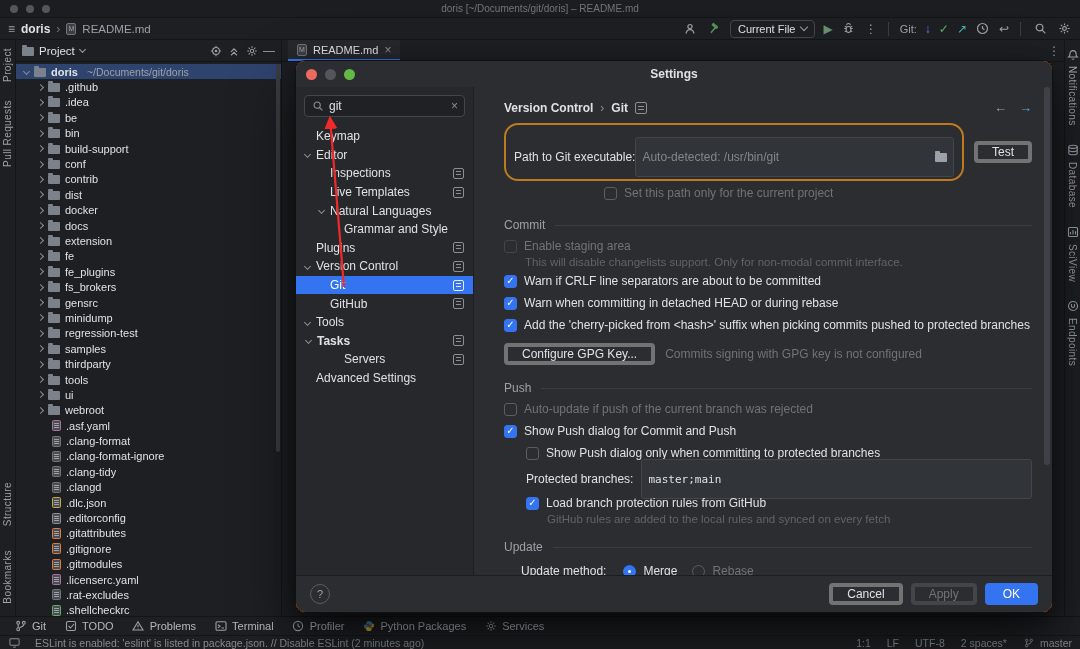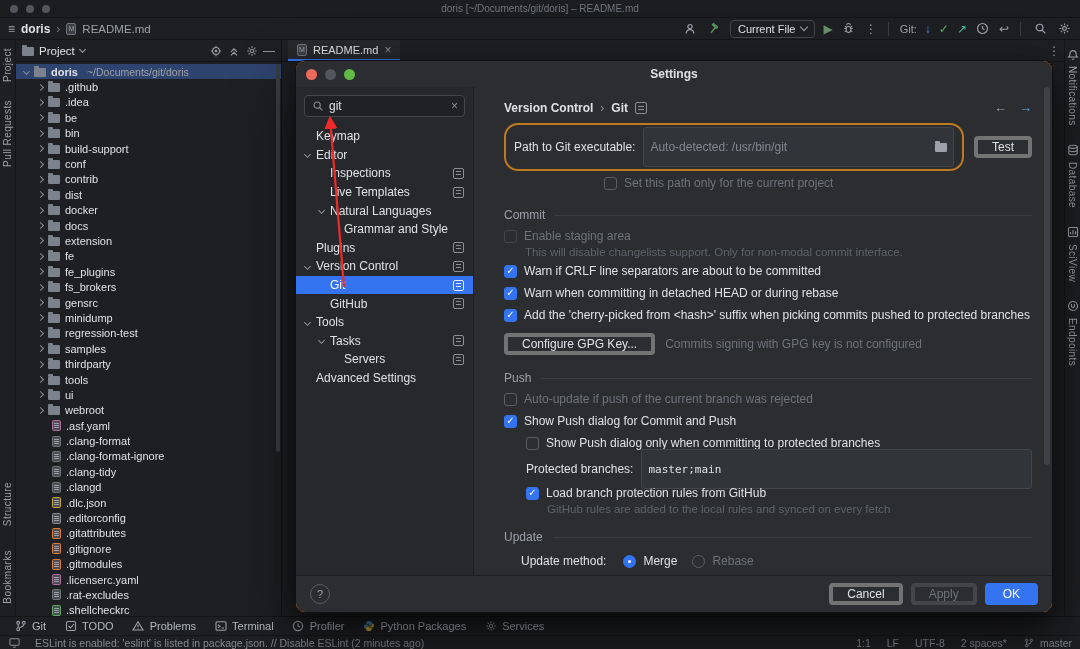--- a/index.html
+++ b/index.html
@@ -88,21 +88,21 @@
 .dlg-right{flex:1;position:relative;padding:0 20px 0 30px;overflow:hidden;background:#2b2d30}
 .crumbs{display:flex;align-items:center;gap:7px;padding-top:9px;height:32px}
 .crumb{font-weight:bold;color:#dfe1e5}
 .csep{color:#8c8e93}
 .crumb-menu{width:12px;height:12px;border:1px solid #8c8e93;border-radius:2px;position:relative}
 .crumb-menu::before{content:"";position:absolute;inset:3px 2px;background:repeating-linear-gradient(to bottom,#8c8e93 0 1px,transparent 1px 3px)}
 .nav-arrows{margin-left:auto;display:flex;gap:12px;font-size:13px}
 .backarrow{color:#9da0a8}
 .fwdarrow{color:#56a8f5}
 .pathrow{display:flex;align-items:center;gap:10px;margin-top:4px}
-.hl{flex:1;display:flex;align-items:center;gap:8px;border:2px solid #bd7b20;border-radius:14px;padding:2px 8px 2px 8px;min-width:0}
+.hl{flex:1;display:flex;align-items:center;border:2px solid #bd7b20;border-radius:14px;padding:12px 8px 2px 8px;min-width:0}
 .plabel{white-space:nowrap;font-size:12px}
 .field{display:flex;align-items:center;background:#313438;border:1px solid #43454a;border-radius:3px;height:40px;padding:0 6px;min-width:0}
 .hl .field{flex:1}
 .fval{color:#83878e;font-size:12px;flex:1;white-space:nowrap;overflow:hidden}
 .ffold{width:12px;height:9px;background:#9da0a8;border-radius:1px;position:relative;flex:none}
 .ffold::before{content:"";position:absolute;top:-2px;left:0;width:5px;height:2px;background:#9da0a8;border-radius:1px 1px 0 0}
 .btn{font-family:inherit;font-size:12px;height:22px;padding:0 14px;border:4px solid #737373;border-radius:4px;background:transparent;color:#dfe1e5;white-space:nowrap}
 .btn.primary{background:#3574f0;border-color:#3574f0;color:#fff}
 .btn.dis{border-color:#43454a;color:#6f737a}
 .cbrow{display:flex;align-items:center;gap:7px;height:20px;margin-top:2px;white-space:nowrap}
@@ -551,21 +551,21 @@
             </div>
             <div class="drow" style="padding-left: 23px;">
               <span class="tchev none"></span>
               <span class="dlab">GitHub</span>
               <span class="mico"></span>
             </div>
             <div class="drow b" style="padding-left: 9px;">
               <span class="tchev d"></span>
               <span class="dlab">Tools</span>
             </div>
-            <div class="drow" style="padding-left: 23px;">
+            <div class="drow" style="padding-left: 10px; font-weight: bold;">
               <span class="tchev d"></span>
               <span class="dlab">Tasks</span>
               <span class="mico"></span>
             </div>
             <div class="drow" style="padding-left: 37px;">
               <span class="tchev none"></span>
               <span class="dlab">Servers</span>
               <span class="mico"></span>
             </div>
             <div class="drow b" style="padding-left: 9px;">

